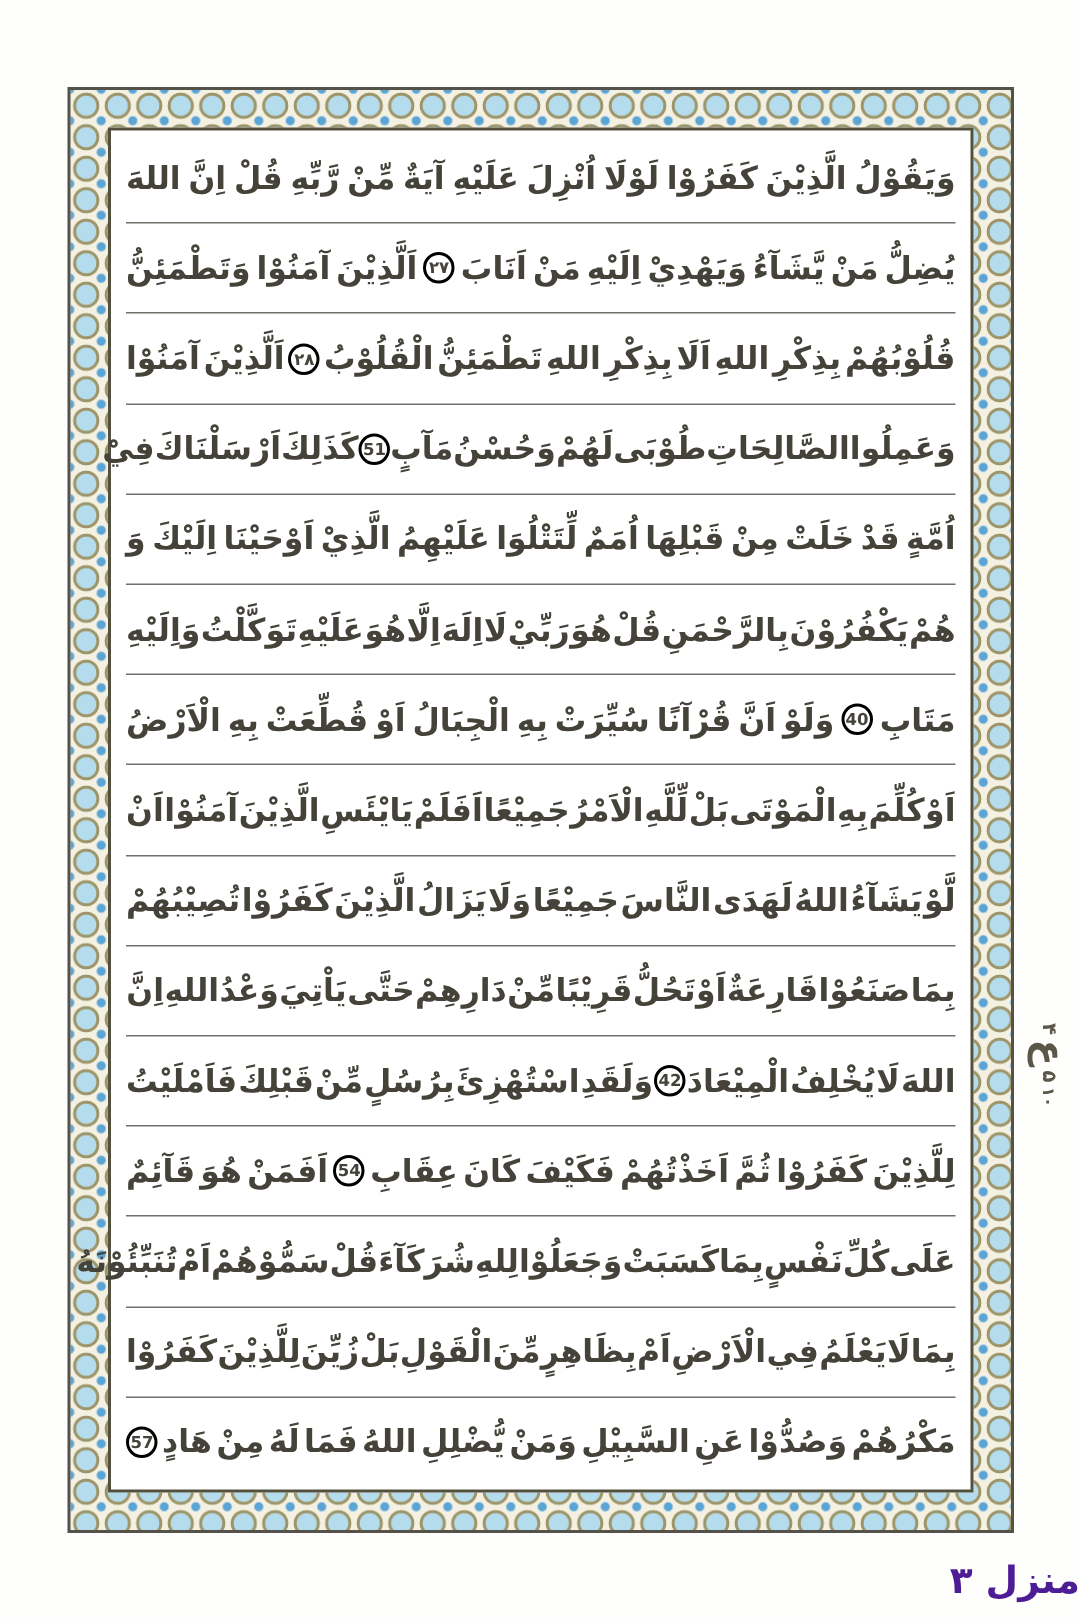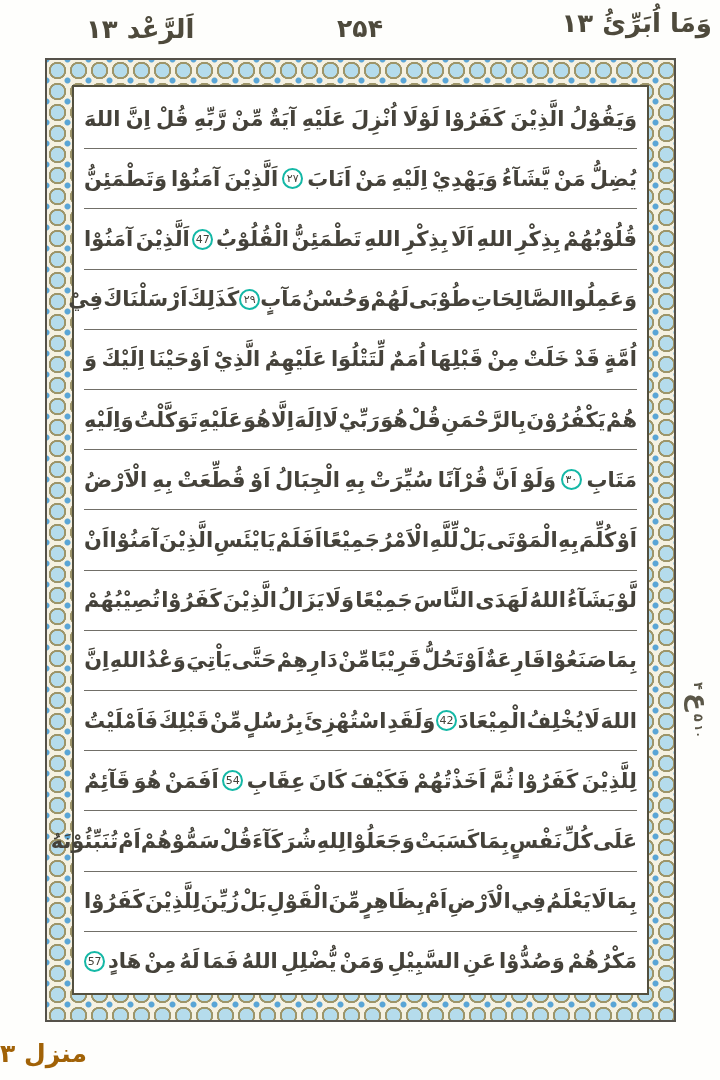--- a/index.html
+++ b/index.html
@@ -48,23 +48,23 @@
     flex:1;
     display:flex;flex-direction:row;direction:rtl;
     justify-content:space-between;align-items:center;
     font-size:21px;font-weight:700;color:#45423a;
     overflow:visible;
   }
   .line:not(:last-child){border-bottom:1px solid #716f68;}
   .word{white-space:nowrap;}
   .ayah-marker{
     flex:0 0 auto;
-    width:21px;height:21px;border:2px solid #14b8a6;border-radius:50%;
+    width:21px;height:21px;border:2px solid #000000;border-radius:50%;
     display:flex;align-items:center;justify-content:center;
-    font-size:11px;font-weight:normal;line-height:1;
+    font-size:11px;font-weight:bold;line-height:1;
     box-sizing:border-box;
   }
 
   
   .ruku{
     position:absolute;right:-2px;top:662px;width:46px;height:96px;
     display:flex;align-items:center;justify-content:center;
     color:#5b5748;
   }
   .ruku-inner{
@@ -72,34 +72,29 @@
     display:flex;align-items:center;gap:3px;
     font-weight:bold;white-space:nowrap;
   }
   .ruku-inner .small{font-size:13px;}
   .ruku-inner .ayn{font-size:26px;line-height:1;}
   .ruku-inner .tiny{font-size:11px;}
 
   
   .footer{
     position:absolute;left:0;right:0;bottom:12px;
-    text-align:left;font-size:25px;font-weight:bold;color:#a16207;
+    text-align:right;font-size:25px;font-weight:bold;color:#4c1d95;
     direction:rtl;
   }
 </style>
 </head>
 <body>
 
 <div class="page">
 
-  <div class="hdr">
-    <div class="surah">اَلرَّعْد ۱۳</div>
-    <div class="pageno">۲۵۴</div>
-    <div class="juz">وَمَا اُبَرِّئُ ۱۳</div>
-  </div>
 
   <div class="frame">
     <div class="inner">
       <div class="text-area">
           <div class="line">
             <span class="word">وَيَقُوْلُ</span>
             <span class="word">الَّذِيْنَ</span>
             <span class="word">كَفَرُوْا</span>
             <span class="word">لَوْلَا</span>
             <span class="word">اُنْزِلَ</span>
@@ -126,32 +121,32 @@
           </div>
           <div class="line">
             <span class="word">قُلُوْبُهُمْ</span>
             <span class="word">بِذِكْرِ</span>
             <span class="word">اللهِ</span>
             <span class="word">اَلَا</span>
             <span class="word">بِذِكْرِ</span>
             <span class="word">اللهِ</span>
             <span class="word">تَطْمَئِنُّ</span>
             <span class="word">الْقُلُوْبُ</span>
-            <span class="ayah-marker">47</span>
+            <span class="ayah-marker">۲۸</span>
             <span class="word">اَلَّذِيْنَ</span>
             <span class="word">آمَنُوْا</span>
           </div>
           <div class="line">
             <span class="word">وَعَمِلُوا</span>
             <span class="word">الصَّالِحَاتِ</span>
             <span class="word">طُوْبَى</span>
             <span class="word">لَهُمْ</span>
             <span class="word">وَحُسْنُ</span>
             <span class="word">مَآبٍ</span>
-            <span class="ayah-marker">۲۹</span>
+            <span class="ayah-marker">51</span>
             <span class="word">كَذَلِكَ</span>
             <span class="word">اَرْسَلْنَاكَ</span>
             <span class="word">فِيْ</span>
           </div>
           <div class="line">
             <span class="word">اُمَّةٍ</span>
             <span class="word">قَدْ</span>
             <span class="word">خَلَتْ</span>
             <span class="word">مِنْ</span>
             <span class="word">قَبْلِهَا</span>
@@ -173,21 +168,21 @@
             <span class="word">لَا</span>
             <span class="word">اِلَهَ</span>
             <span class="word">اِلَّا</span>
             <span class="word">هُوَ</span>
             <span class="word">عَلَيْهِ</span>
             <span class="word">تَوَكَّلْتُ</span>
             <span class="word">وَاِلَيْهِ</span>
           </div>
           <div class="line">
             <span class="word">مَتَابِ</span>
-            <span class="ayah-marker">۳۰</span>
+            <span class="ayah-marker">40</span>
             <span class="word">وَلَوْ</span>
             <span class="word">اَنَّ</span>
             <span class="word">قُرْآنًا</span>
             <span class="word">سُيِّرَتْ</span>
             <span class="word">بِهِ</span>
             <span class="word">الْجِبَالُ</span>
             <span class="word">اَوْ</span>
             <span class="word">قُطِّعَتْ</span>
             <span class="word">بِهِ</span>
             <span class="word">الْاَرْضُ</span>

